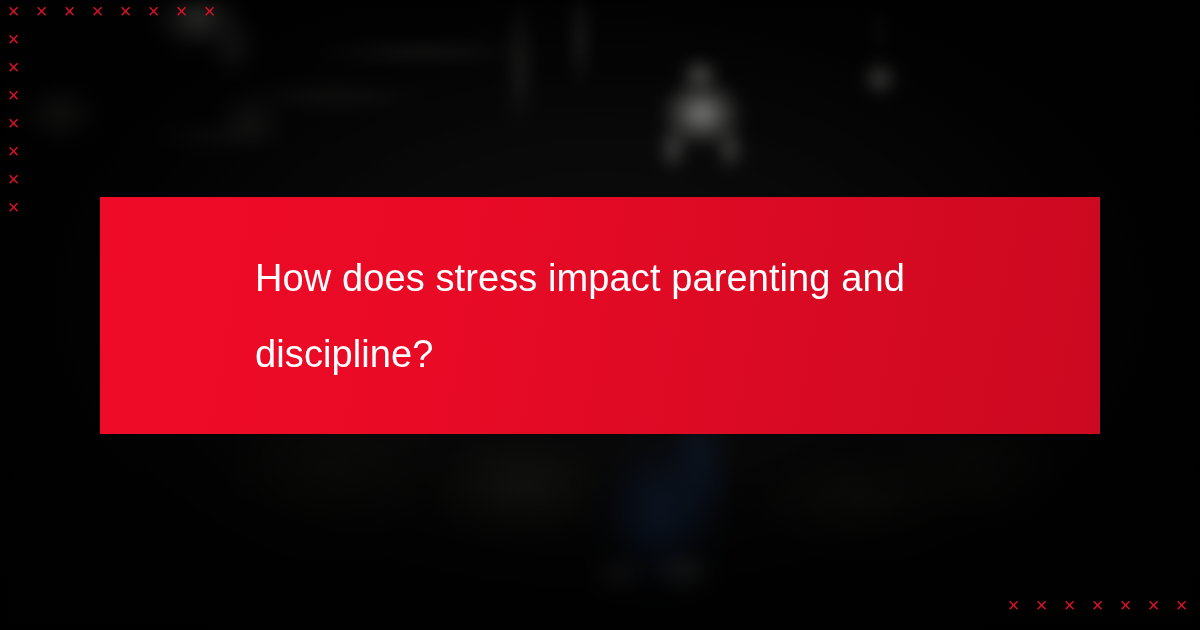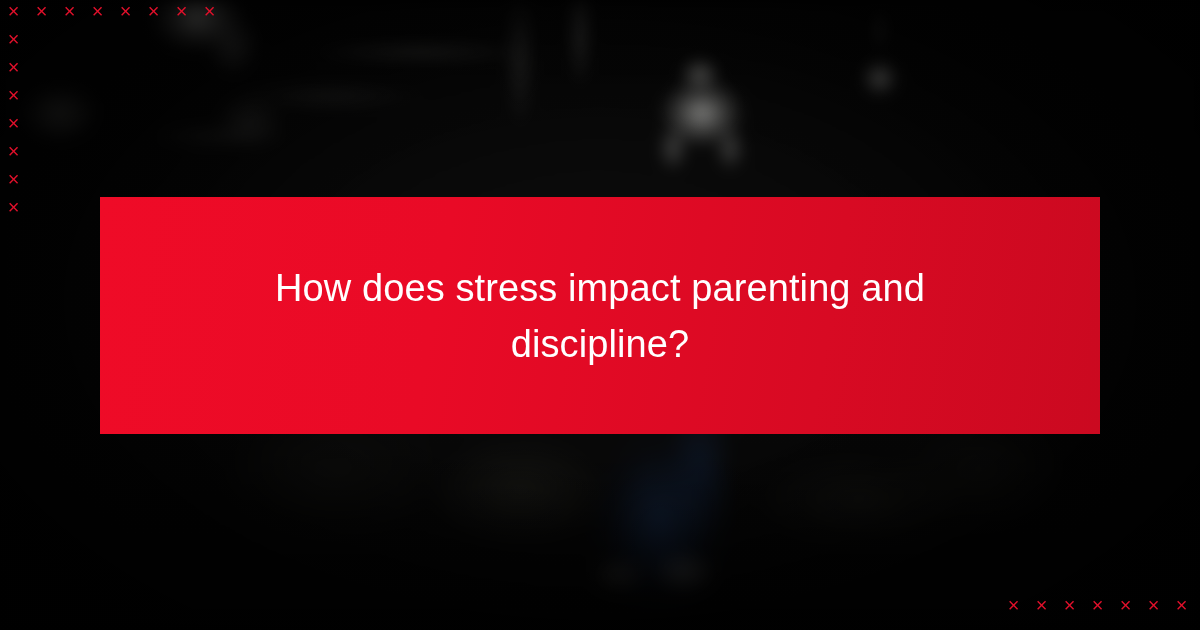--- a/index.html
+++ b/index.html
@@ -98,22 +98,22 @@
     align-items:center;
     justify-content:center;
     padding:0 58px;
   }
 
   .banner-title {
     color:#FFFFFF;
     font-family:"Liberation Sans", sans-serif;
     font-size:38px;
     font-weight:400;
-    line-height:56px;
-    text-align:center;
+    line-height:76px;
+    text-align:left;
     letter-spacing:0.1px;
     max-width:690px;
   }
 </style>
 </head>
 <body>
 
 <div id="stage">
 
   <div class="bg-photo"></div>

